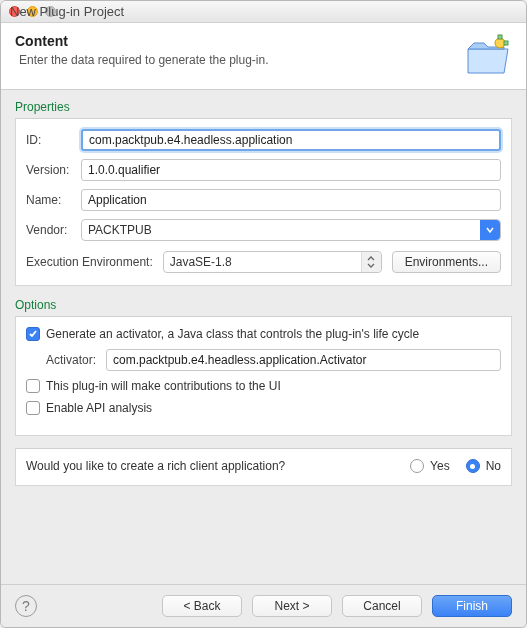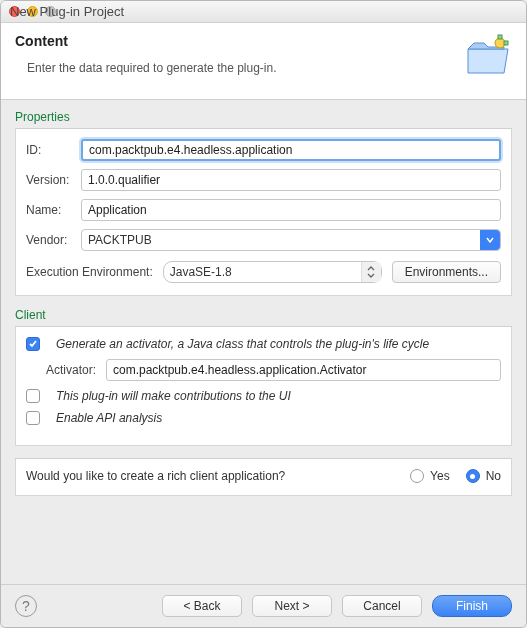--- a/index.html
+++ b/index.html
@@ -39,21 +39,21 @@
   
   .banner {
     background: #fff;
     border-bottom: 1px solid #cfcfcf;
     padding: 10px 14px 12px 14px;
     display: flex;
     align-items: flex-start;
     justify-content: space-between;
   }
   .banner h2 { margin: 0 0 4px 0; font-size: 14px; font-weight: 700; color: #222; }
-  .banner p { margin: 12px; font-size: 12px; color: #555; }
+  .banner p { margin: 4px; font-size: 12px; color: #555; }
   .banner-icon { width: 48px; height: 44px; }
   
   .content {
     flex: 1;
     padding: 10px 14px 0 14px;
     overflow: auto;
   }
   .group-box {
     border: 1px solid #d6d6d6;
     border-top: none;
@@ -94,21 +94,21 @@
   }
   .select-wrap .arrow, .select-wrap .dual-arrow {
     position: absolute; right: 0; top: 0; bottom: 0;
     width: 20px;
     border-top-right-radius: 4px; border-bottom-right-radius: 4px;
     display: flex; align-items: center; justify-content: center;
   }
   .select-wrap.blue .arrow { background: #3b82f6; }
   .select-wrap.blue .arrow svg path { stroke: #fff; }
   .select-wrap.gray .dual-arrow { background: #f0f0f0; border-left: 1px solid #ddd; }
-  .checkbox-row { display: flex; align-items: flex-start; margin-bottom: 8px; gap: 16px; font-style: italic; }
+  .checkbox-row { display: flex; align-items: flex-start; margin-bottom: 8px; gap: 6px; }
   .chk {
     width: 14px; height: 14px; border: 1px solid #9a9a9a; border-radius: 3px;
     background: #fff; display: inline-flex; align-items: center; justify-content: center;
     flex-shrink: 0;
   }
   .chk.checked { background: #3b82f6; border-color: #2f6fd1; }
   .chk.checked svg { display: block; }
   .chk svg { display: none; }
   .indent { margin-left: 20px; }
   .radio {
@@ -143,21 +143,21 @@
   }
   .footer .spacer { flex: 1; }
   .btn {
     height: 22px; min-width: 80px; padding: 0 14px;
     background: linear-gradient(#fdfdfd,#f1f1f1);
     border: 1px solid #c6c6c6; border-radius: 5px;
     font-size: 12px; color: #333; margin-left: 10px;
   }
   .btn.primary {
     background: linear-gradient(#6aa6f8,#3b82f6);
-    border-color: #2f6fd1; color: #fff; border-radius: 10px;
+    border-color: #2f6fd1; color: #fff;
   }
   .section-title { color: #15803d; margin: 0 0 4px 0; }
 </style>
 </head>
 <body>
 
 <div class="titlebar">
   <div class="traffic">
     <div class="dot red"></div>
     <div class="dot yellow"></div>
@@ -205,34 +205,34 @@
         <span>PACKTPUB</span>
         <span class="arrow">
           <svg width="10" height="10">
               <path d="M2 3 L5 7 L8 3" stroke="#fff" stroke-width="1.5" fill="none"></path>
             </svg>
         </span>
       </div>
     </div>
     <div class="row long" style="margin-top:10px; margin-bottom:0;">
       <label class="fld">Execution Environment:</label>
-      <div class="select-wrap gray" style="flex:1;border-radius:9px;">
+      <div class="select-wrap gray" style="flex:1;">
         <span>JavaSE-1.8</span>
         <span class="dual-arrow">
           <svg width="10" height="14">
             <path d="M2 5 L5 2 L8 5" stroke="#666" stroke-width="1.3" fill="none"></path>
             <path d="M2 9 L5 12 L8 9" stroke="#666" stroke-width="1.3" fill="none"></path>
           </svg>
         </span>
       </div>
       <button class="env-btn">Environments...</button>
     </div>
   </div>
 
-  <div class="section-title">Client</div>
+  <div class="section-title">Options</div>
   <div class="group-hr"></div>
   <div class="group-box">
     <div class="checkbox-row">
       <span class="chk checked">
         <svg width="10" height="10">
             <path d="M2 5 L4 7 L8 2" stroke="#fff" stroke-width="1.8" fill="none"></path>
           </svg>
       </span>
       <span>Generate an activator, a Java class that controls the plug-in's life cycle</span>
     </div>

